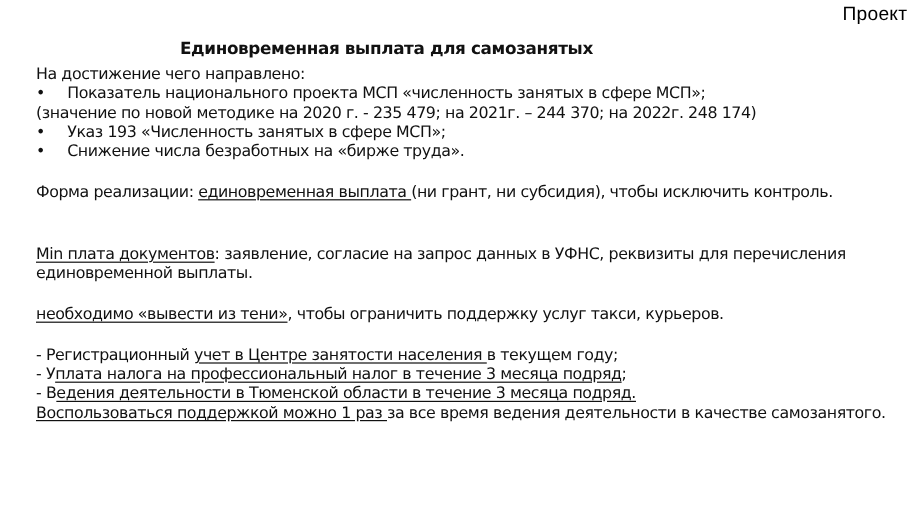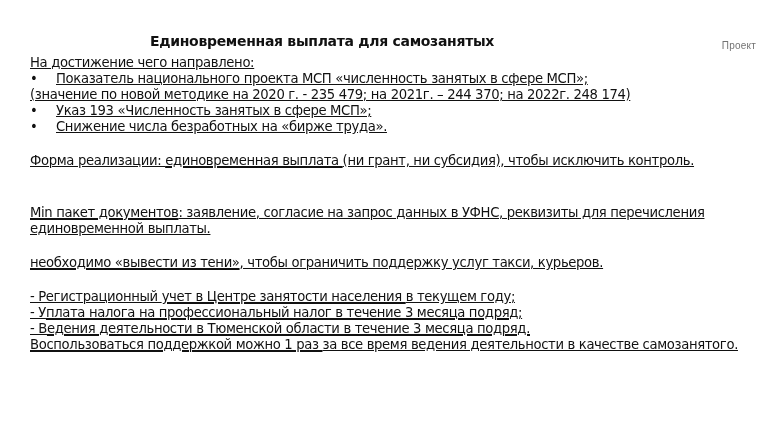--- a/index.html
+++ b/index.html
@@ -13,24 +13,23 @@
       position: relative;
       overflow: hidden;
       font-family: "DejaVu Sans", "Liberation Sans", sans-serif;
       color: #111111;
     }
     .stamp {
       position: absolute;
       top: 4px;
       right: 4px;
       font-family: "Liberation Sans", sans-serif;
-      font-size: 10px;
-      color: #737373;
+      font-size: 16px;
+      color: #000000;
       letter-spacing: 0.2px;
-      margin-top: 36px;
     }
     .title {
       position: absolute;
       top: 33px;
       left: 0;
       width: 644px;
       text-align: center;
       font-weight: bold;
       font-size: 14px;
       letter-spacing: -0.3px;
@@ -40,21 +39,20 @@
       left: 30px;
       top: 55px;
       width: 720px;
       font-size: 13.2px;
       line-height: 16px;
       letter-spacing: -0.35px;
     }
     .line {
       white-space: nowrap;
       height: 16px;
-      text-decoration: underline;
     }
     .bullet {
       display: inline-block;
       width: 26px;
     }
     .gap {
       height: 18px;
     }
     u {
       text-decoration: underline;
@@ -78,21 +76,21 @@
 
   <div class="gap"></div>
 
   <div class="line"><span>Форма реализации: </span><u>единовременная выплата </u><span>(ни грант, ни субсидия), чтобы исключить контроль.</span></div>
 
   <div class="gap"></div>
 
 
   <div class="gap"></div>
 
-  <div class="line"><u>Min пакет документов</u><span>: заявление, согласие на запрос данных в УФНС, реквизиты для перечисления</span></div>
+  <div class="line"><u>Min плата документов</u><span>: заявление, согласие на запрос данных в УФНС, реквизиты для перечисления</span></div>
   <div class="line">единовременной выплаты.</div>
 
   <div class="gap"></div>
 
   <div class="line"><u>необходимо «вывести из тени»</u><span>, чтобы ограничить поддержку услуг такси, курьеров.</span></div>
 
   <div class="gap"></div>
 
   <div class="line"><span>- Регистрационный </span><u>учет в Центре занятости населения </u><span>в текущем году;</span></div>
   <div class="line"><span>- У</span><u>плата налога на профессиональный налог в течение 3 месяца подряд</u><span>;</span></div>

